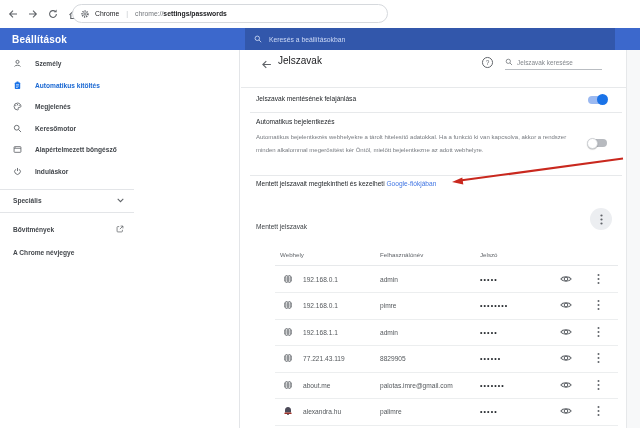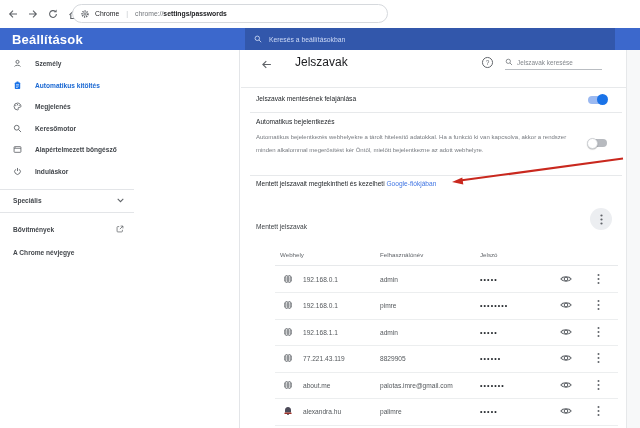--- a/index.html
+++ b/index.html
@@ -15,21 +15,21 @@
   .addr{position:absolute;left:72px;top:4px;width:316px;height:19px;border:1px solid #d6d9dd;
         border-radius:10px;background:#fff;display:flex;align-items:center;gap:5px;padding:0 7px;box-sizing:border-box;}
   .addr-txt{font-size:6.8px;color:#202124;white-space:nowrap;}
   .addr-sep{color:#c3c7cc;font-size:7px;margin:0 2px;}
   .addr-scheme{color:#73777c;}
   .addr-path{color:#202124;font-weight:bold;}
 
   
   .appbar{position:absolute;left:0;top:28px;width:640px;height:22px;background:#3c68cc;}
   .appbar-title{position:absolute;left:12px;top:0;height:22px;display:flex;align-items:center;
-                color:#fff;font-size:13px;font-weight:bold;letter-spacing:.2px;}
+                color:#fff;font-size:10px;font-weight:bold;letter-spacing:.2px;}
   .appbar-search{position:absolute;left:245px;top:0;width:370px;height:22px;background:rgba(0,0,0,0.16);
                  display:flex;align-items:center;gap:7px;padding-left:9px;box-sizing:border-box;}
   .appbar-search-ph{color:#ccd9f6;font-size:6.8px;}
 
   
   .sidebar{position:absolute;left:0;top:50px;width:240px;height:378px;background:#fff;
            border-right:1px solid #e3e5e8;box-sizing:border-box;}
   .sb-list{position:absolute;left:0;top:3px;width:240px;}
   .sb-item{height:21.5px;display:flex;align-items:center;cursor:pointer;}
   .sb-ic{width:9px;display:inline-flex;justify-content:center;margin-left:13px;}
@@ -39,21 +39,21 @@
   .sb-row{position:absolute;left:0;width:134px;height:22px;display:flex;align-items:center;cursor:pointer;}
   .sb-row .sb-label{margin-left:13px;}
   .sb-row .trail{margin-left:auto;margin-right:10px;display:inline-flex;}
 
   
   .main-bg{position:absolute;left:241px;top:50px;width:385px;height:378px;background:#fff;}
   .scrollstrip{position:absolute;left:626px;top:50px;width:14px;height:378px;background:#f7f8f9;border-left:1px solid #e6e8ea;box-sizing:border-box;}
   .divider{position:absolute;height:0;border-top:1px solid #e7e9eb;}
 
   .back-ic{position:absolute;left:261px;top:56px;}
-  .pg-title{position:absolute;left:295px;top:55px;font-size:12px;color:#202124;}
+  .pg-title{position:absolute;left:278px;top:55px;font-size:10px;color:#202124;}
   .help-btn{position:absolute;left:481px;top:55px;width:13px;height:13px;}
   .pw-search{position:absolute;left:505px;top:55px;width:97px;height:15px;display:flex;align-items:center;gap:4px;
              border-bottom:1px solid #b9bdc2;box-sizing:border-box;}
   .pw-search-ph{font-size:6.4px;color:#83878c;}
 
   .row-label{font-size:6.6px;color:#24282c;}
   .sec-desc{position:absolute;left:256px;top:131px;width:320px;font-size:6px;line-height:13px;color:#777b80;}
   .hint-row{position:absolute;left:256px;top:180px;font-size:6.6px;color:#24282c;}
   .hint-link{color:#4176e3;cursor:pointer;}
   .saved-label{position:absolute;left:256px;top:223px;font-size:6.6px;color:#3f4347;}

